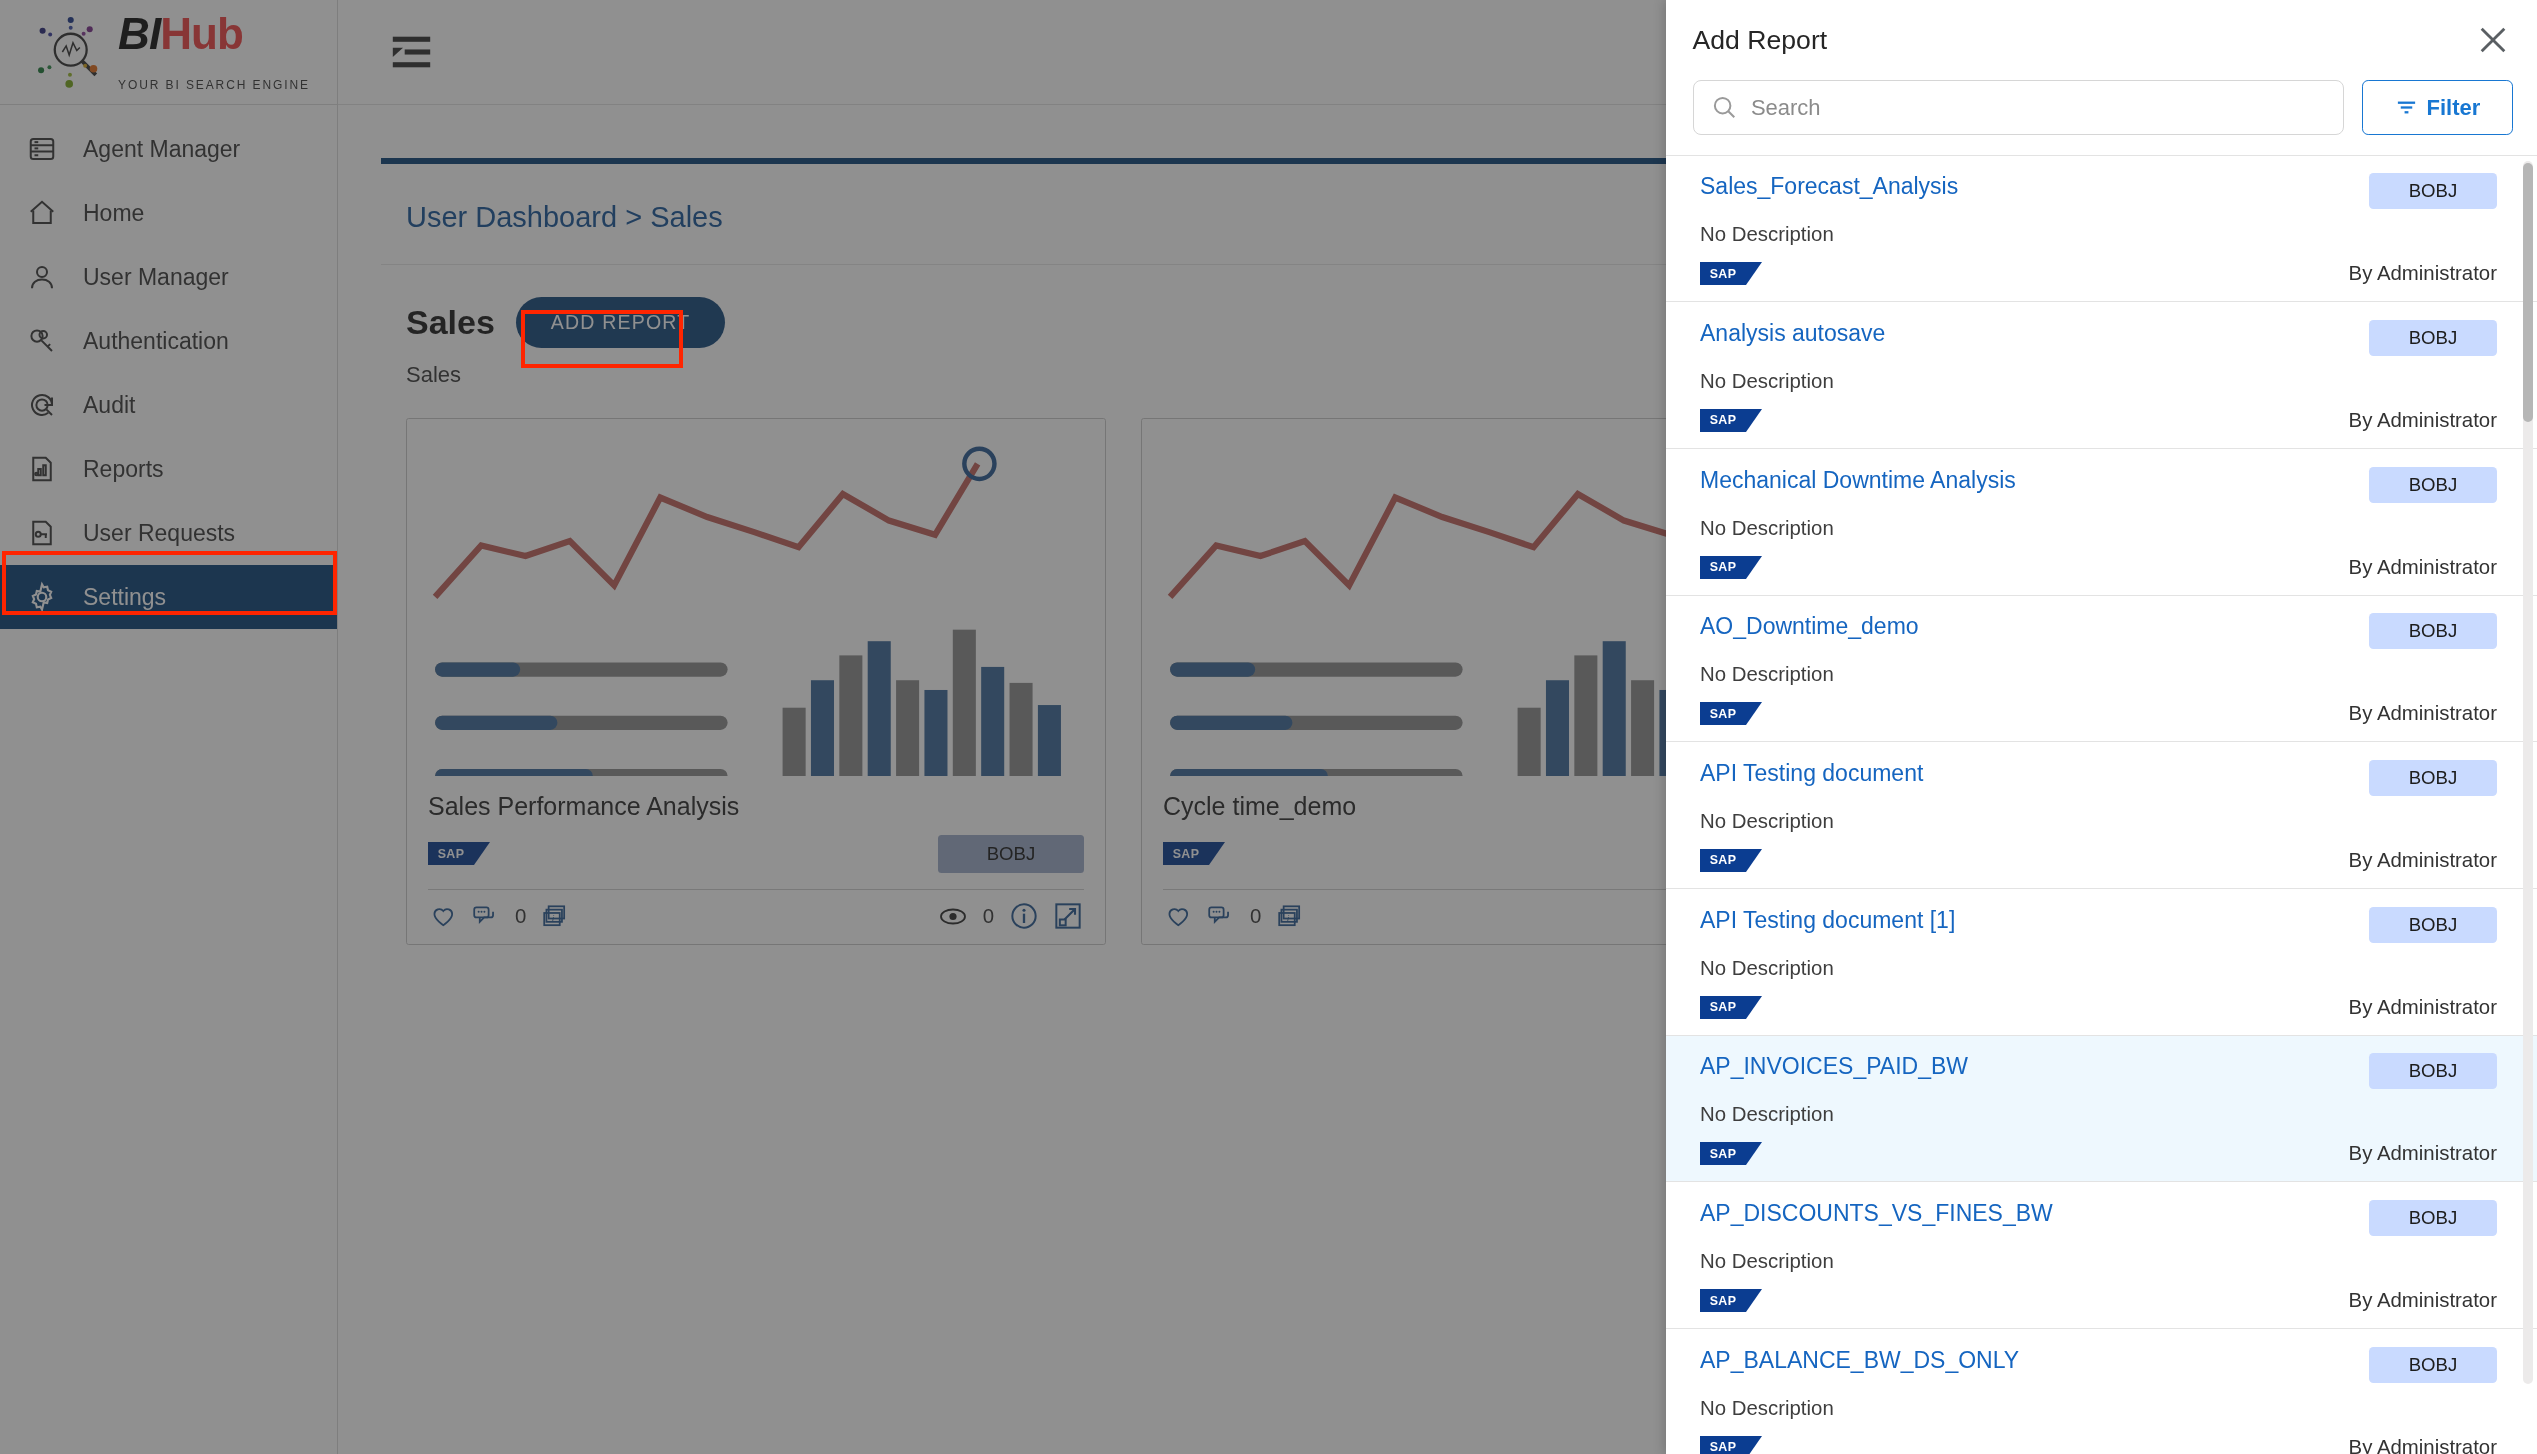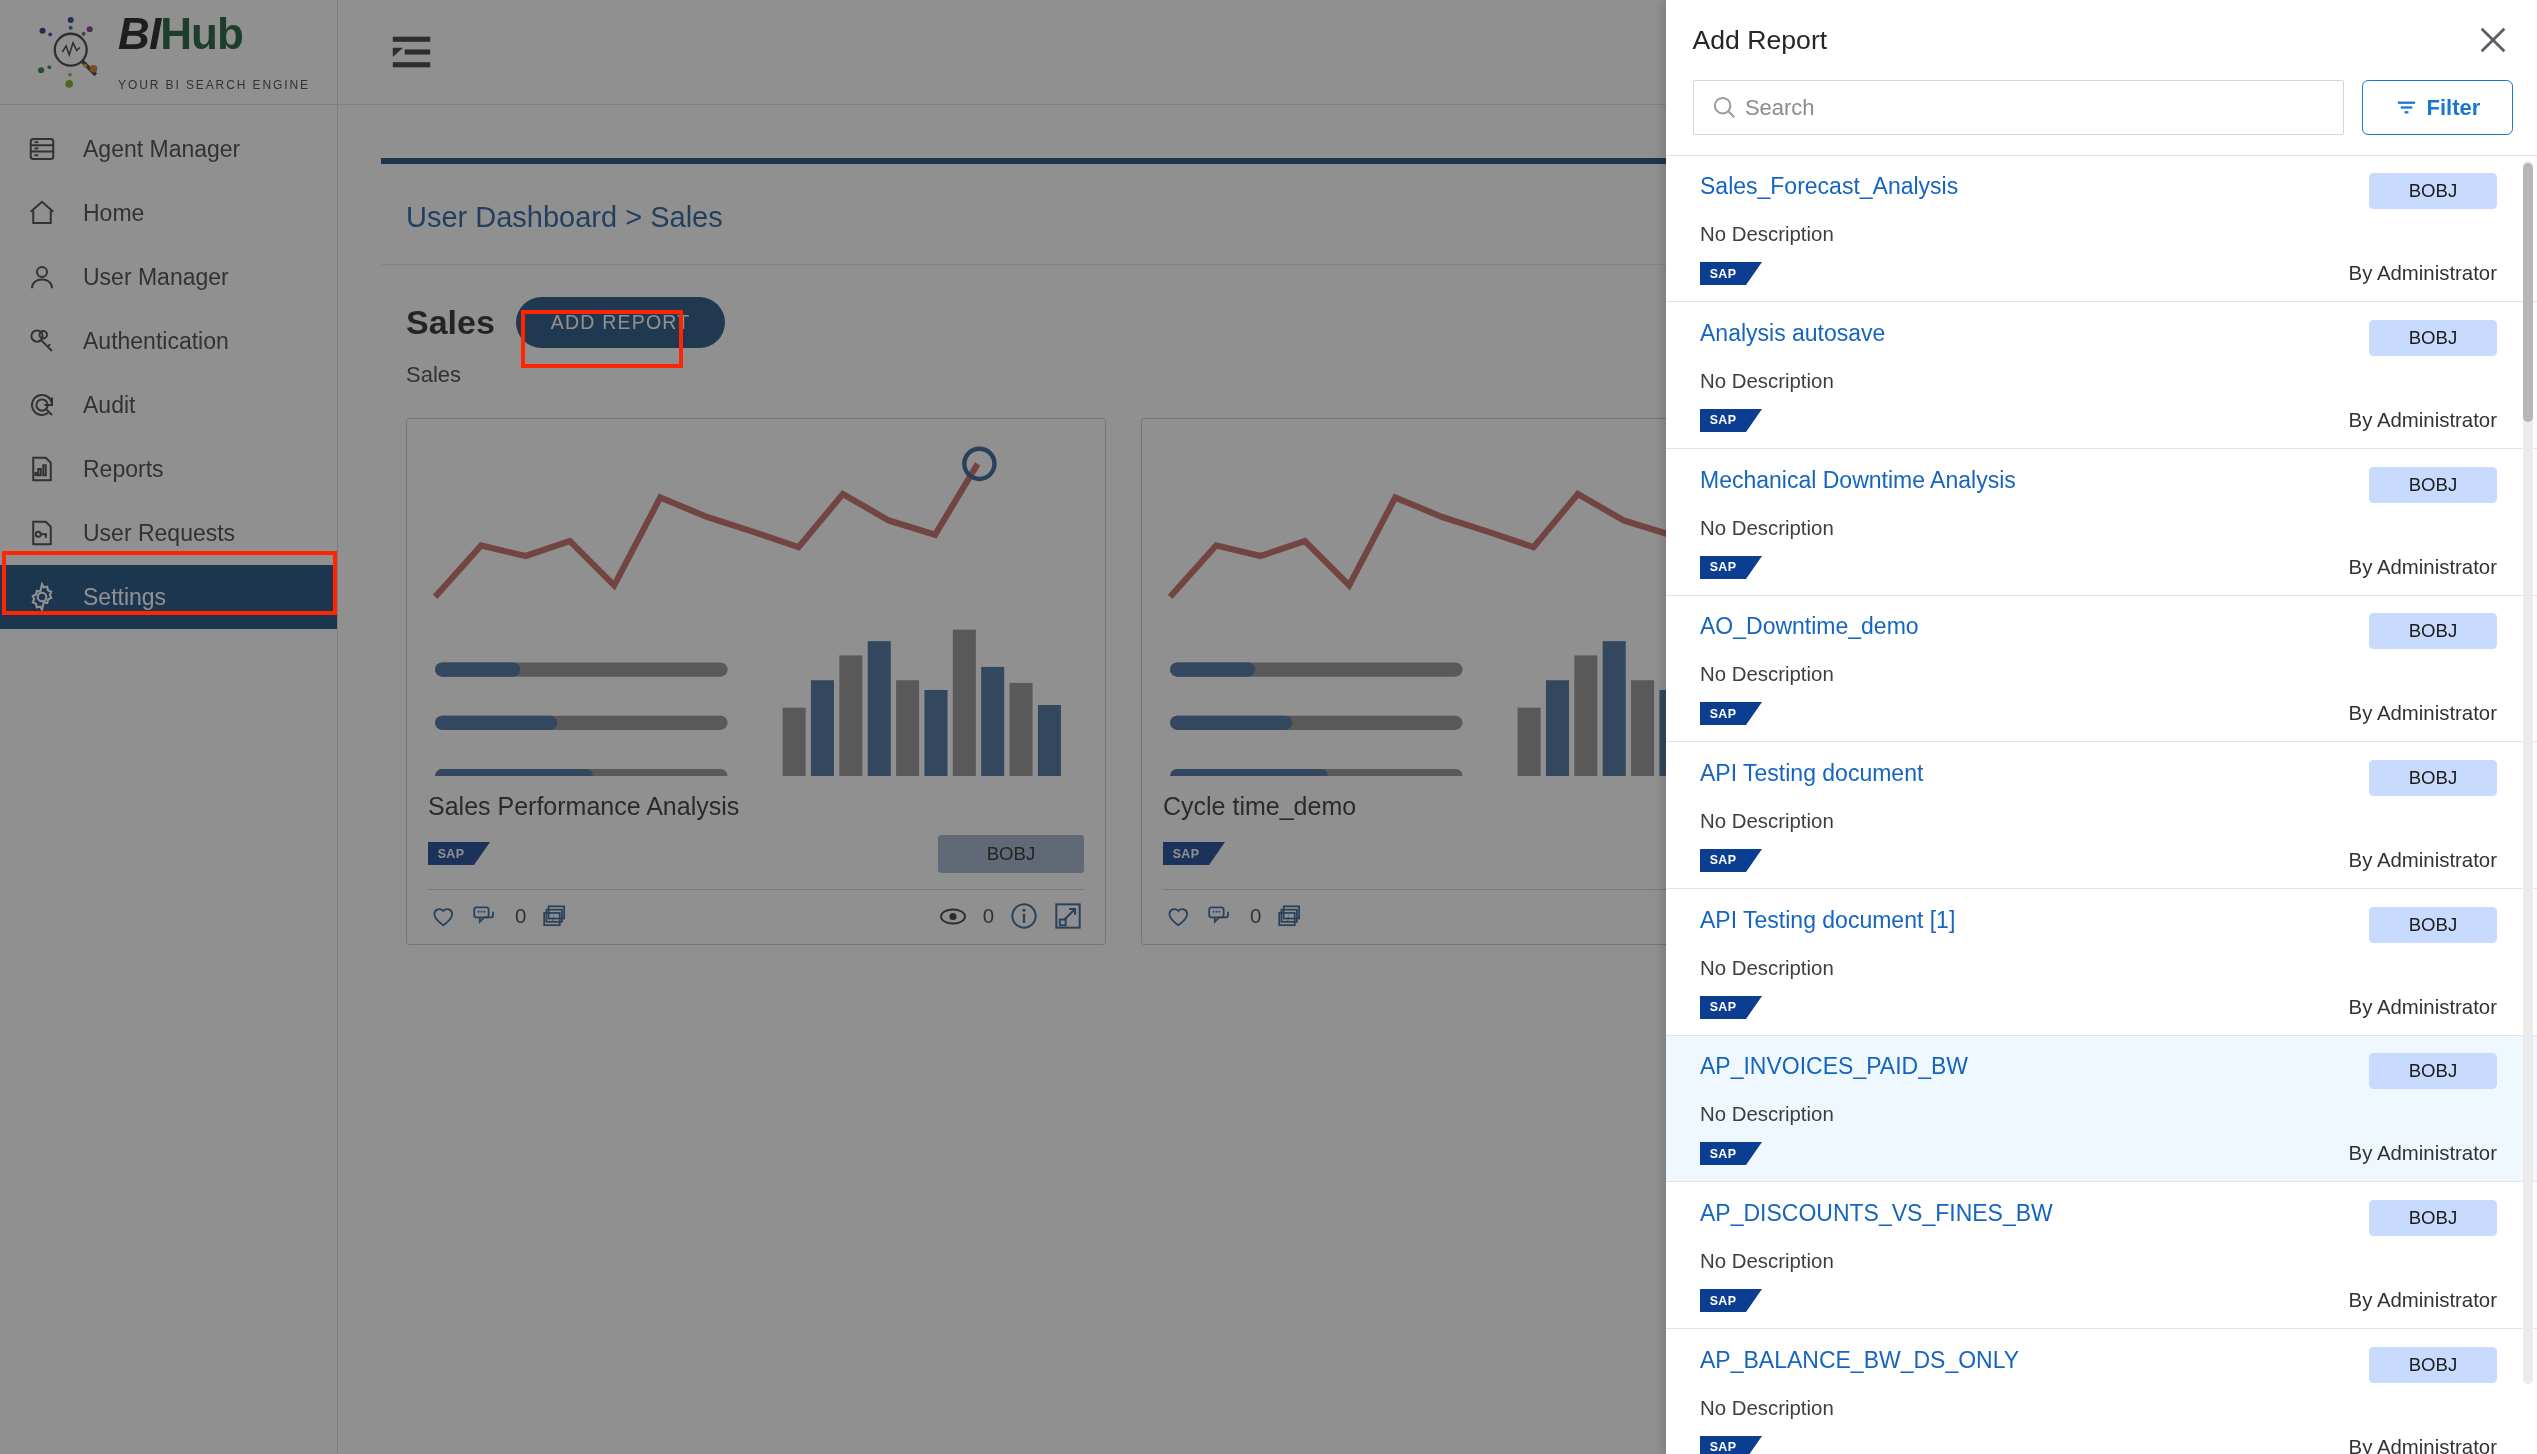--- a/index.html
+++ b/index.html
@@ -22,21 +22,21 @@
     position: relative;
   }
   .logo-wrap {
     height: 105px; display: flex; align-items: center;
     padding-left: 35px; border-bottom: 0.9px solid #dcdcdc;
   }
   .logo-mark { width: 76px; height: 76px; flex: 0 0 76px; }
   .logo-text { margin-left: 7px; }
   .logo-title { font-size: 44px; font-weight: 700; letter-spacing: -0.9px; line-height: 1; }
   .logo-title .bi { color: #111111; font-style: italic; }
-  .logo-title .hub { color: #14532d; }
+  .logo-title .hub { color: #ef4444; }
   .logo-sub {
     font-size: 12px; color: #3b3b3b; letter-spacing: 1.9px;
     margin-top: 22px; font-weight: 400;
   }
 
   .nav { padding-top: 12.4px; }
   .nav-item {
     display: flex; align-items: center;
     height: 64px; padding-left: 23px; gap: 23px;
     cursor: pointer; position: relative;
@@ -116,22 +116,22 @@
     position: absolute; right: 0; top: 0; width: 872px; height: 1455px;
     background: #ffffff; z-index: 50; display: flex; flex-direction: column;
     box-shadow: -1.8px 0 10.6px rgba(0,0,0,.18);
   }
   .drawer-head { display: flex; align-items: center; justify-content: space-between; padding: 23px 28px 0 26.6px; }
   .drawer-title { font-size: 26.6px; color: #262626; font-weight: 500; }
   .close-x { width: 34px; height: 34px; cursor: pointer; }
 
   .drawer-search-row { display: flex; gap: 17.7px; padding: 23px 25px 19.5px 26.6px; align-items: center; }
   .search-box {
-    flex: 1; height: 55px; border: 0.9px solid #d6d6d6; border-radius: 2px;
-    display: flex; align-items: center; gap: 7px; padding: 0 17.7px;
+    flex: 1; height: 55px; border: 0.9px solid #d6d6d6; border-radius: 8px;
+    display: flex; align-items: center; gap: 13px; padding: 0 17.7px;
   }
   .search-box input {
     flex: 1; border: none; outline: none; font-size: 22px; color: #2c2c2c;
     font-family: inherit; background: transparent;
   }
   .search-box input::placeholder { color: #8b8b8b; }
   .filter-btn {
     height: 55px; width: 151px; border: 1.8px solid #1877d2; border-radius: 6.2px;
     background: #ffffff; color: #1877d2; font-size: 22px; font-family: inherit;
     display: flex; align-items: center; justify-content: center; gap: 8.9px;

